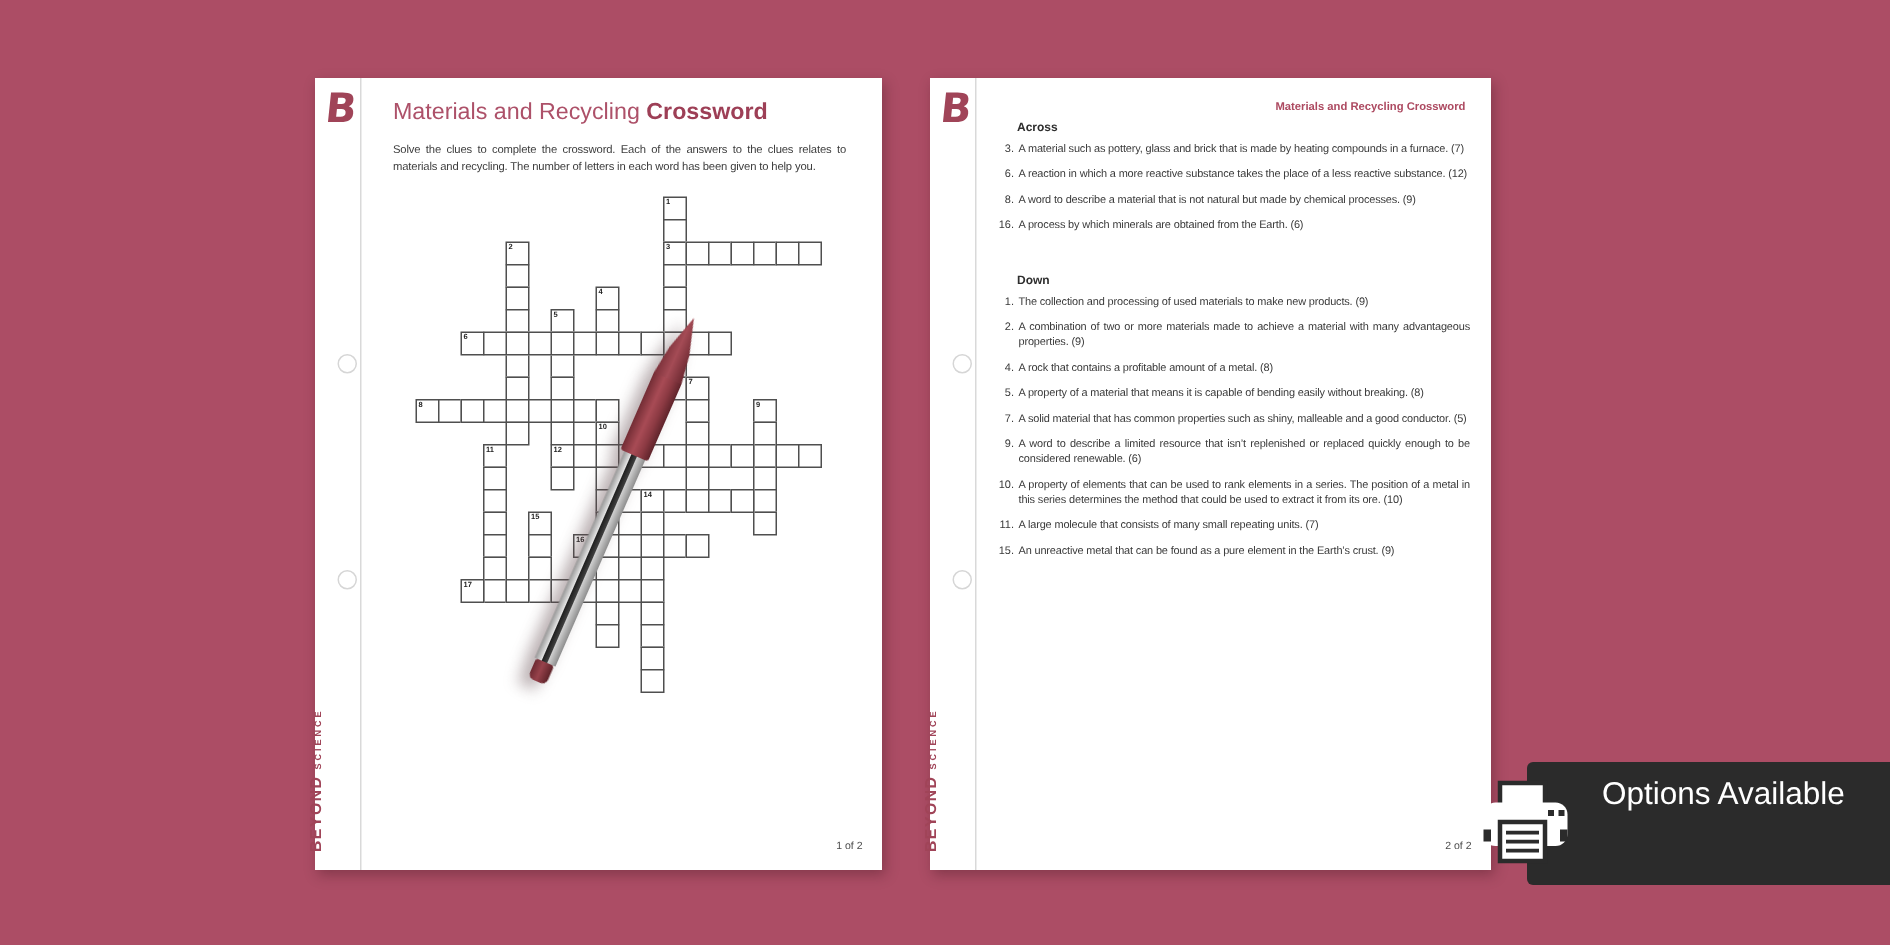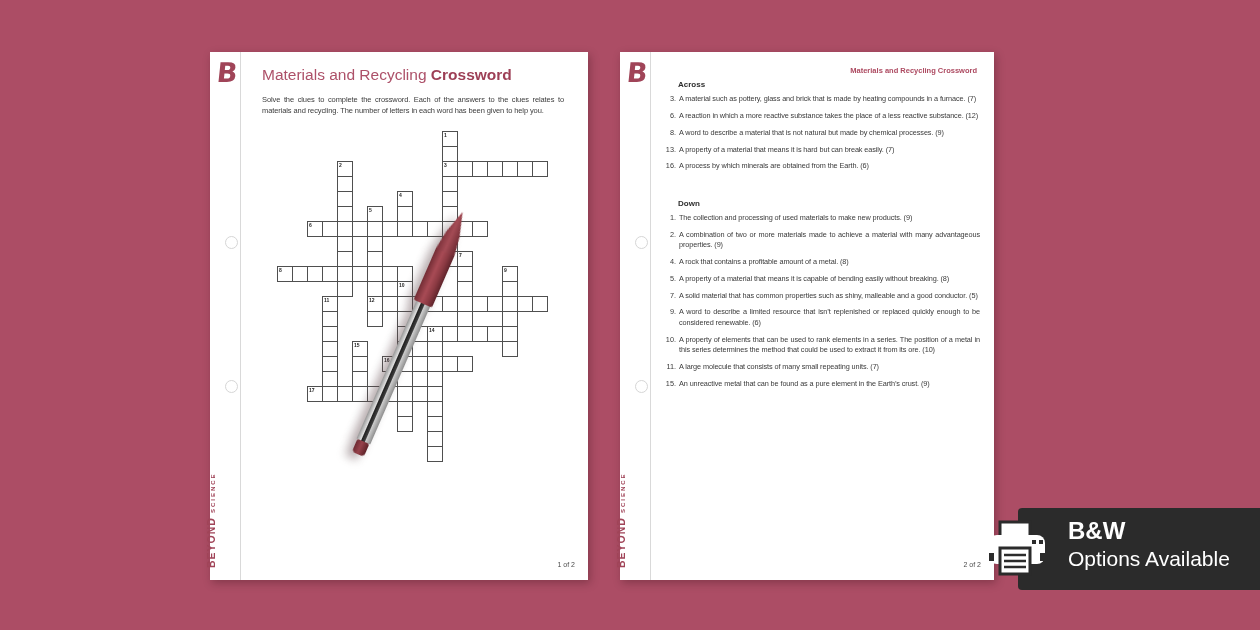--- a/index.html
+++ b/index.html
@@ -230,24 +230,20 @@
           </div>
           <div class="clue">
             <span class="cnum">6.</span>
             <div class="ctext">A reaction in which a more reactive substance takes the place of a less reactive substance. (12)</div>
           </div>
           <div class="clue">
             <span class="cnum">8.</span>
             <div class="ctext">A word to describe a material that is not natural but made by chemical processes. (9)</div>
           </div>
           <div class="clue">
-            <span class="cnum">13.</span>
-            <div class="ctext">A property of a material that means it is hard but can break easily. (7)</div>
-          </div>
-          <div class="clue">
             <span class="cnum">16.</span>
             <div class="ctext">A process by which minerals are obtained from the Earth. (6)</div>
           </div>
         </div>
       <div class="clue-heading down-gap">Down</div>
       <div id="down-list">
           <div class="clue">
             <span class="cnum">1.</span>
             <div class="ctext">The collection and processing of used materials to make new products. (9)</div>
           </div>
@@ -297,18 +293,17 @@
       <rect x="47" y="20" width="4" height="4" fill="#2b2b2b"></rect>
       <rect x="54" y="20" width="4" height="4" fill="#2b2b2b"></rect>
       <rect x="4" y="33" width="5" height="8" fill="#2b2b2b"></rect>
       <rect x="55" y="33" width="5" height="8" fill="#2b2b2b"></rect>
       <rect x="15" y="28" width="30" height="26" fill="#ffffff" stroke="#2b2b2b" stroke-width="3"></rect>
       <line x1="19" y1="35" x2="41" y2="35" stroke="#2b2b2b" stroke-width="2.5"></line>
       <line x1="19" y1="41" x2="41" y2="41" stroke="#2b2b2b" stroke-width="2.5"></line>
       <line x1="19" y1="47" x2="41" y2="47" stroke="#2b2b2b" stroke-width="2.5"></line>
     </svg>
     <div class="badge-text">
-      <div class="badge-l1">B&amp;W</div>
       <div class="badge-l2">Options Available</div>
     </div>
   </div>
 
 </div>
 
 </body></html>

